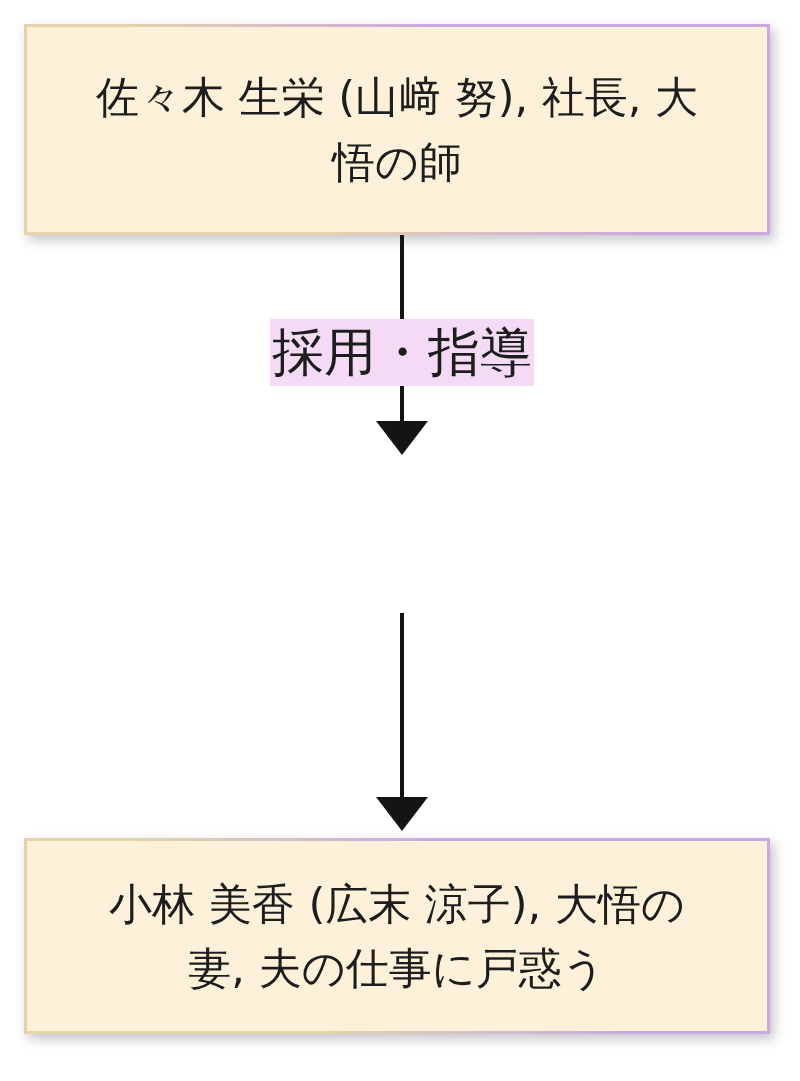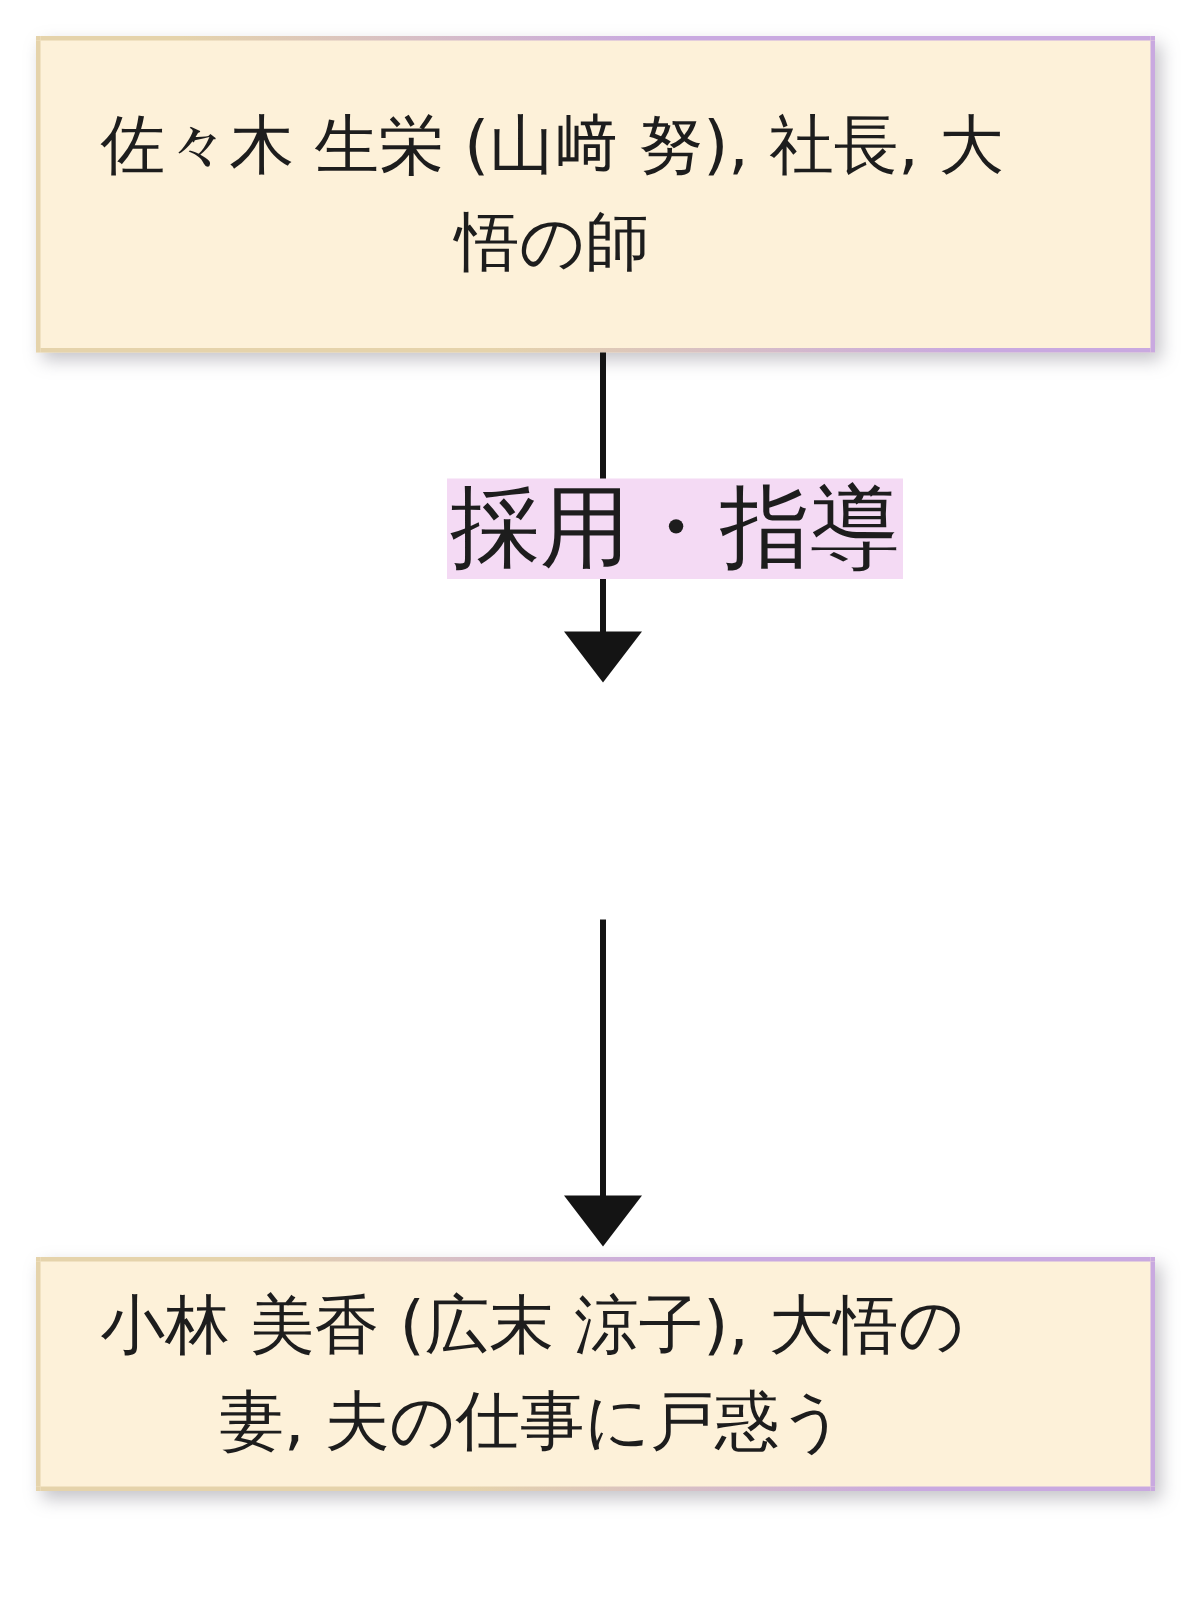--- a/index.html
+++ b/index.html
@@ -25,31 +25,31 @@
   .node {
     position: absolute;
     background: var(--node-fill);
     border: 3px solid var(--node-border-purple);
     border-image: linear-gradient(225deg,
         var(--node-border-purple) 35%,
         var(--node-border-tan) 68%) 1;
     box-shadow: 4px 5px 11px rgba(110, 108, 120, 0.40);
     display: flex;
     align-items: center;
-    justify-content: flex-start;
+    justify-content: center;
     text-align: center;
     color: var(--text);
     font-size: 43px;
     line-height: 1.5;
     white-space: pre-line;
     padding: 0 40px;
   }
   .node-1 { left: 24px;  top: 24px;  width: 746px; height: 211px; }
   .node-2 { left: 55px;  top: 465px; width: 689px; height: 148px; }
-  .node-3 { left: 24px;  top: 838px; width: 746px; height: 156px; }
+  .node-3 { left: 24px;  top: 838px; width: 746px; height: 196px; }
 
   .edge-line {
     position: absolute;
     width: 4px;
     left: 400px;
     background: var(--arrow);
   }
   .edge-line-1 { top: 235px; height: 190px; }
   .edge-line-2 { top: 613px; height: 188px; }
 
@@ -63,25 +63,24 @@
   }
   .arrowhead-1 { top: 421px; }
   .arrowhead-2 { top: 797px; }
 
   .edge-label {
     position: absolute;
     left: 402px;
     transform: translateX(-50%);
     background: var(--edge-label-bg);
     color: var(--text);
-    font-size: 60px;
+    font-size: 52px;
     line-height: 67px;
     padding: 0 2px;
     white-space: nowrap;
-    margin-left: 48px;
   }
   .edge-label-1 { top: 319px; }
   .edge-label-2 { top: 692px; }
 </style>
 </head>
 <body>
 
 <div class="canvas">
 
   <div class="node node-1">

